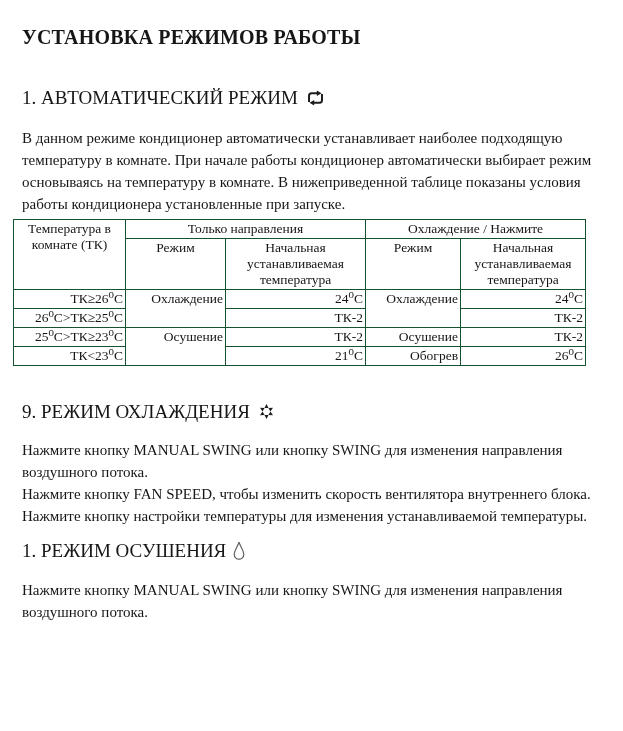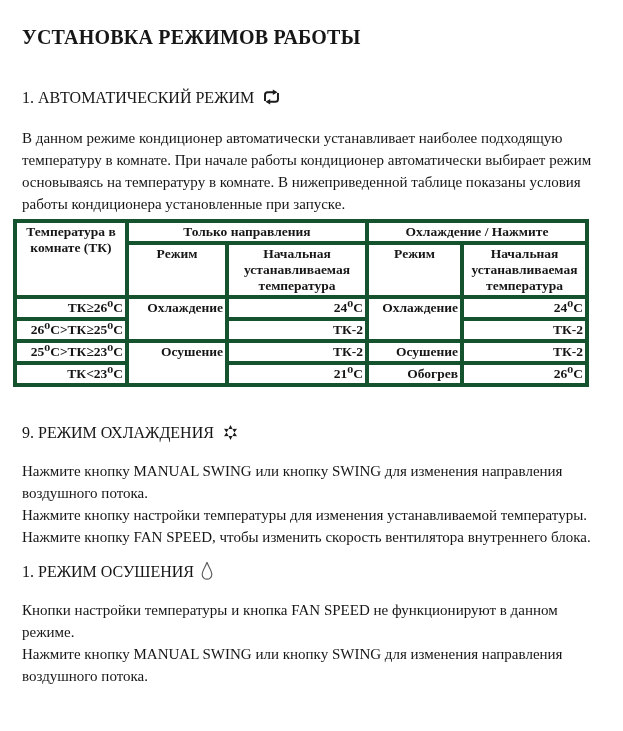--- a/index.html
+++ b/index.html
@@ -20,21 +20,21 @@
   }
   h1.doc-title {
     margin: 0;
     font-size: 20px;
     line-height: 22px;
     font-weight: bold;
     letter-spacing: 0.2px;
   }
   .sec-head {
     margin: 0;
-    font-size: 16px;
+    font-size: 19px;
     line-height: 20px;
     font-weight: normal;
     white-space: nowrap;
   }
   .sec-head .icon {
     display: inline-block;
     vertical-align: middle;
     margin-left: 8px;
     position: relative;
     top: -2px;
@@ -53,24 +53,24 @@
   .sec3-paras { margin-top: 16px; }
 
   table.modes {
     border-collapse: collapse;
     table-layout: fixed;
     width: 572px;
     font-size: 13.5px;
     line-height: 16px;
   }
   table.modes th, table.modes td {
-    border: 4px solid #14532d;
+    border: 1px solid #14532d;
     padding: 1px 2px;
     text-align: center;
-    font-weight: bold;
+    font-weight: normal;
     overflow: hidden;
   }
   table.modes th { vertical-align: top; }
   table.modes td { vertical-align: top; height: 16px; text-align: right; }
   td.merged-mode { vertical-align: top; }
 
   svg { display: block; }
 </style>
 </head>
 <body>
@@ -145,28 +145,27 @@
     <h2 class="sec-head sec2-head"><span>9. РЕЖИМ ОХЛАЖДЕНИЯ</span><span class="icon"><svg width="17" height="17" viewBox="0 0 20 20" fill="#1c1c1c">
         <polygon points="10,1.2 7.6,6 12.4,6"></polygon>
         <polygon points="10,1.2 7.6,6 12.4,6" transform="rotate(60 10 10)"></polygon>
         <polygon points="10,1.2 7.6,6 12.4,6" transform="rotate(120 10 10)"></polygon>
         <polygon points="10,1.2 7.6,6 12.4,6" transform="rotate(180 10 10)"></polygon>
         <polygon points="10,1.2 7.6,6 12.4,6" transform="rotate(240 10 10)"></polygon>
         <polygon points="10,1.2 7.6,6 12.4,6" transform="rotate(300 10 10)"></polygon>
       </svg></span></h2>
     <div class="sec2-paras">
       <p class="para">Нажмите кнопку MANUAL SWING или кнопку SWING для изменения направления воздушного потока.</p>
+      <p class="para">Нажмите кнопку FAN SPEED, чтобы изменить скорость вентилятора  внутреннего блока.</p>
       <p class="para">Нажмите кнопку настройки температуры для изменения устанавливаемой температуры.</p>
-      <p class="para">Нажмите кнопку FAN SPEED, чтобы изменить скорость вентилятора  внутреннего блока.</p>
     </div>
   </div>
 
   <div>
     <h2 class="sec-head sec3-head"><span>1. РЕЖИМ ОСУШЕНИЯ</span><span class="icon" style="margin-left:6px;"><svg width="14" height="20" viewBox="0 0 14 20">
         <path d="M7 1.2 C6.2 4.6 2.2 9.6 2.2 13.4 a4.8 4.8 0 0 0 9.6 0 C11.8 9.6 7.8 4.6 7 1.2 Z" fill="none" stroke="#5d5d5d" stroke-width="1.15"></path>
       </svg></span></h2>
     <div class="sec3-paras">
-      <p class="para">Кнопки настройки температуры и кнопка FAN SPEED не функционируют в данном режиме.</p>
       <p class="para">Нажмите кнопку MANUAL SWING или кнопку SWING для изменения направления воздушного потока.</p>
     </div>
   </div>
 
 </div>
 
 </body></html>

